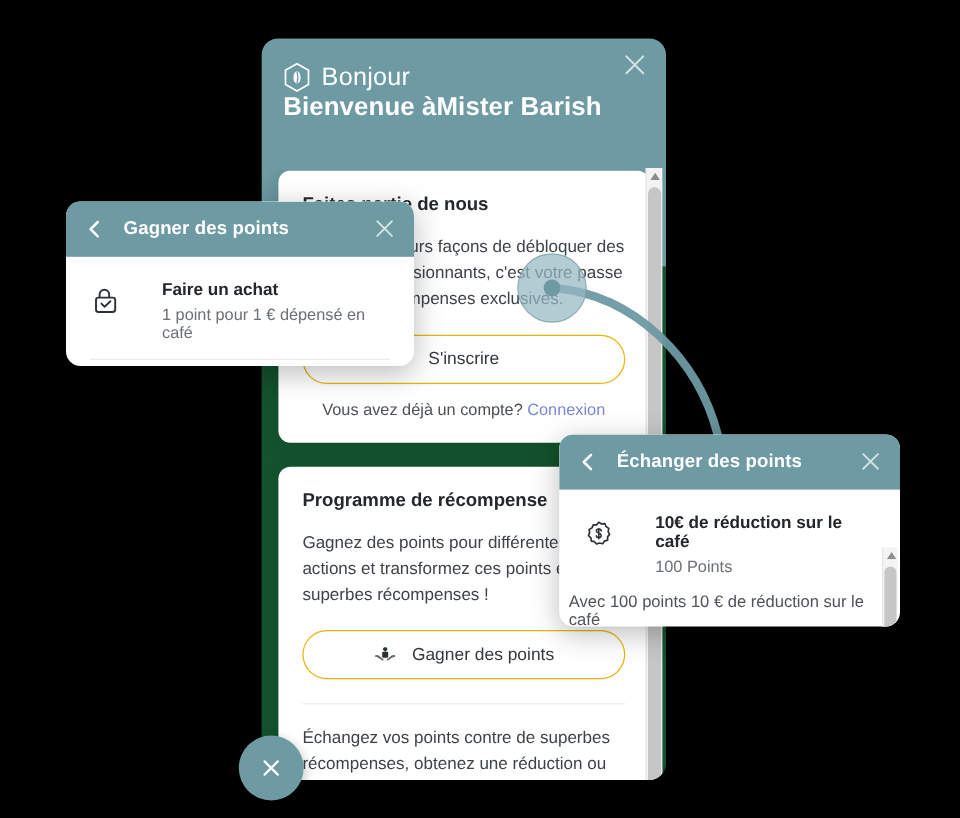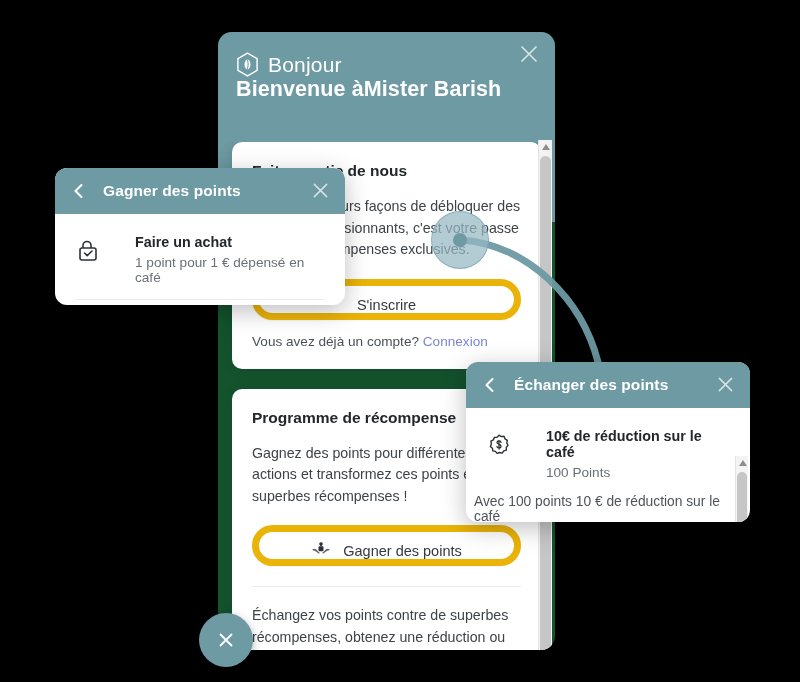--- a/index.html
+++ b/index.html
@@ -66,33 +66,33 @@
   }
   .panel-title {
     font-size: 15.5px; font-weight: 700; color: #23282c;
     margin-bottom: 16px;
   }
   .panel-text {
     font-size: 14.2px; line-height: 1.52; color: #3d4349;
     margin-bottom: 18px;
   }
   .pill-btn {
-    display: flex; align-items: flex-end; justify-content: center;
+    display: flex; align-items: center; justify-content: center;
     gap: 12px;
     height: 41px;
-    border: 7px solid #eab308;
+    border: 1px solid #eab308;
     border-radius: 22px;
     background: #fff;
     font-size: 14.5px; color: #33393e;
     cursor: pointer;
     box-shadow: 0 1px 2px rgba(0,0,0,.04);
   }
   .signin-note {
     margin-top: 14px;
-    font-size: 13.6px; color: #4b5157; text-align: left;
+    font-size: 13.6px; color: #4b5157; text-align: center;
   }
   .signin-note a { color: #7b87d4; text-decoration: none; cursor: pointer; }
   .divider { height: 1px; background: #e9ecee; margin: 20px 0 18px 0; }
 
   
   .sbar {
     position: absolute; right: 3px; top: 108px;
     width: 14px; height: 538px;
     background: #f3f3f3;
     border-left: 1px solid #e3e3e3;

